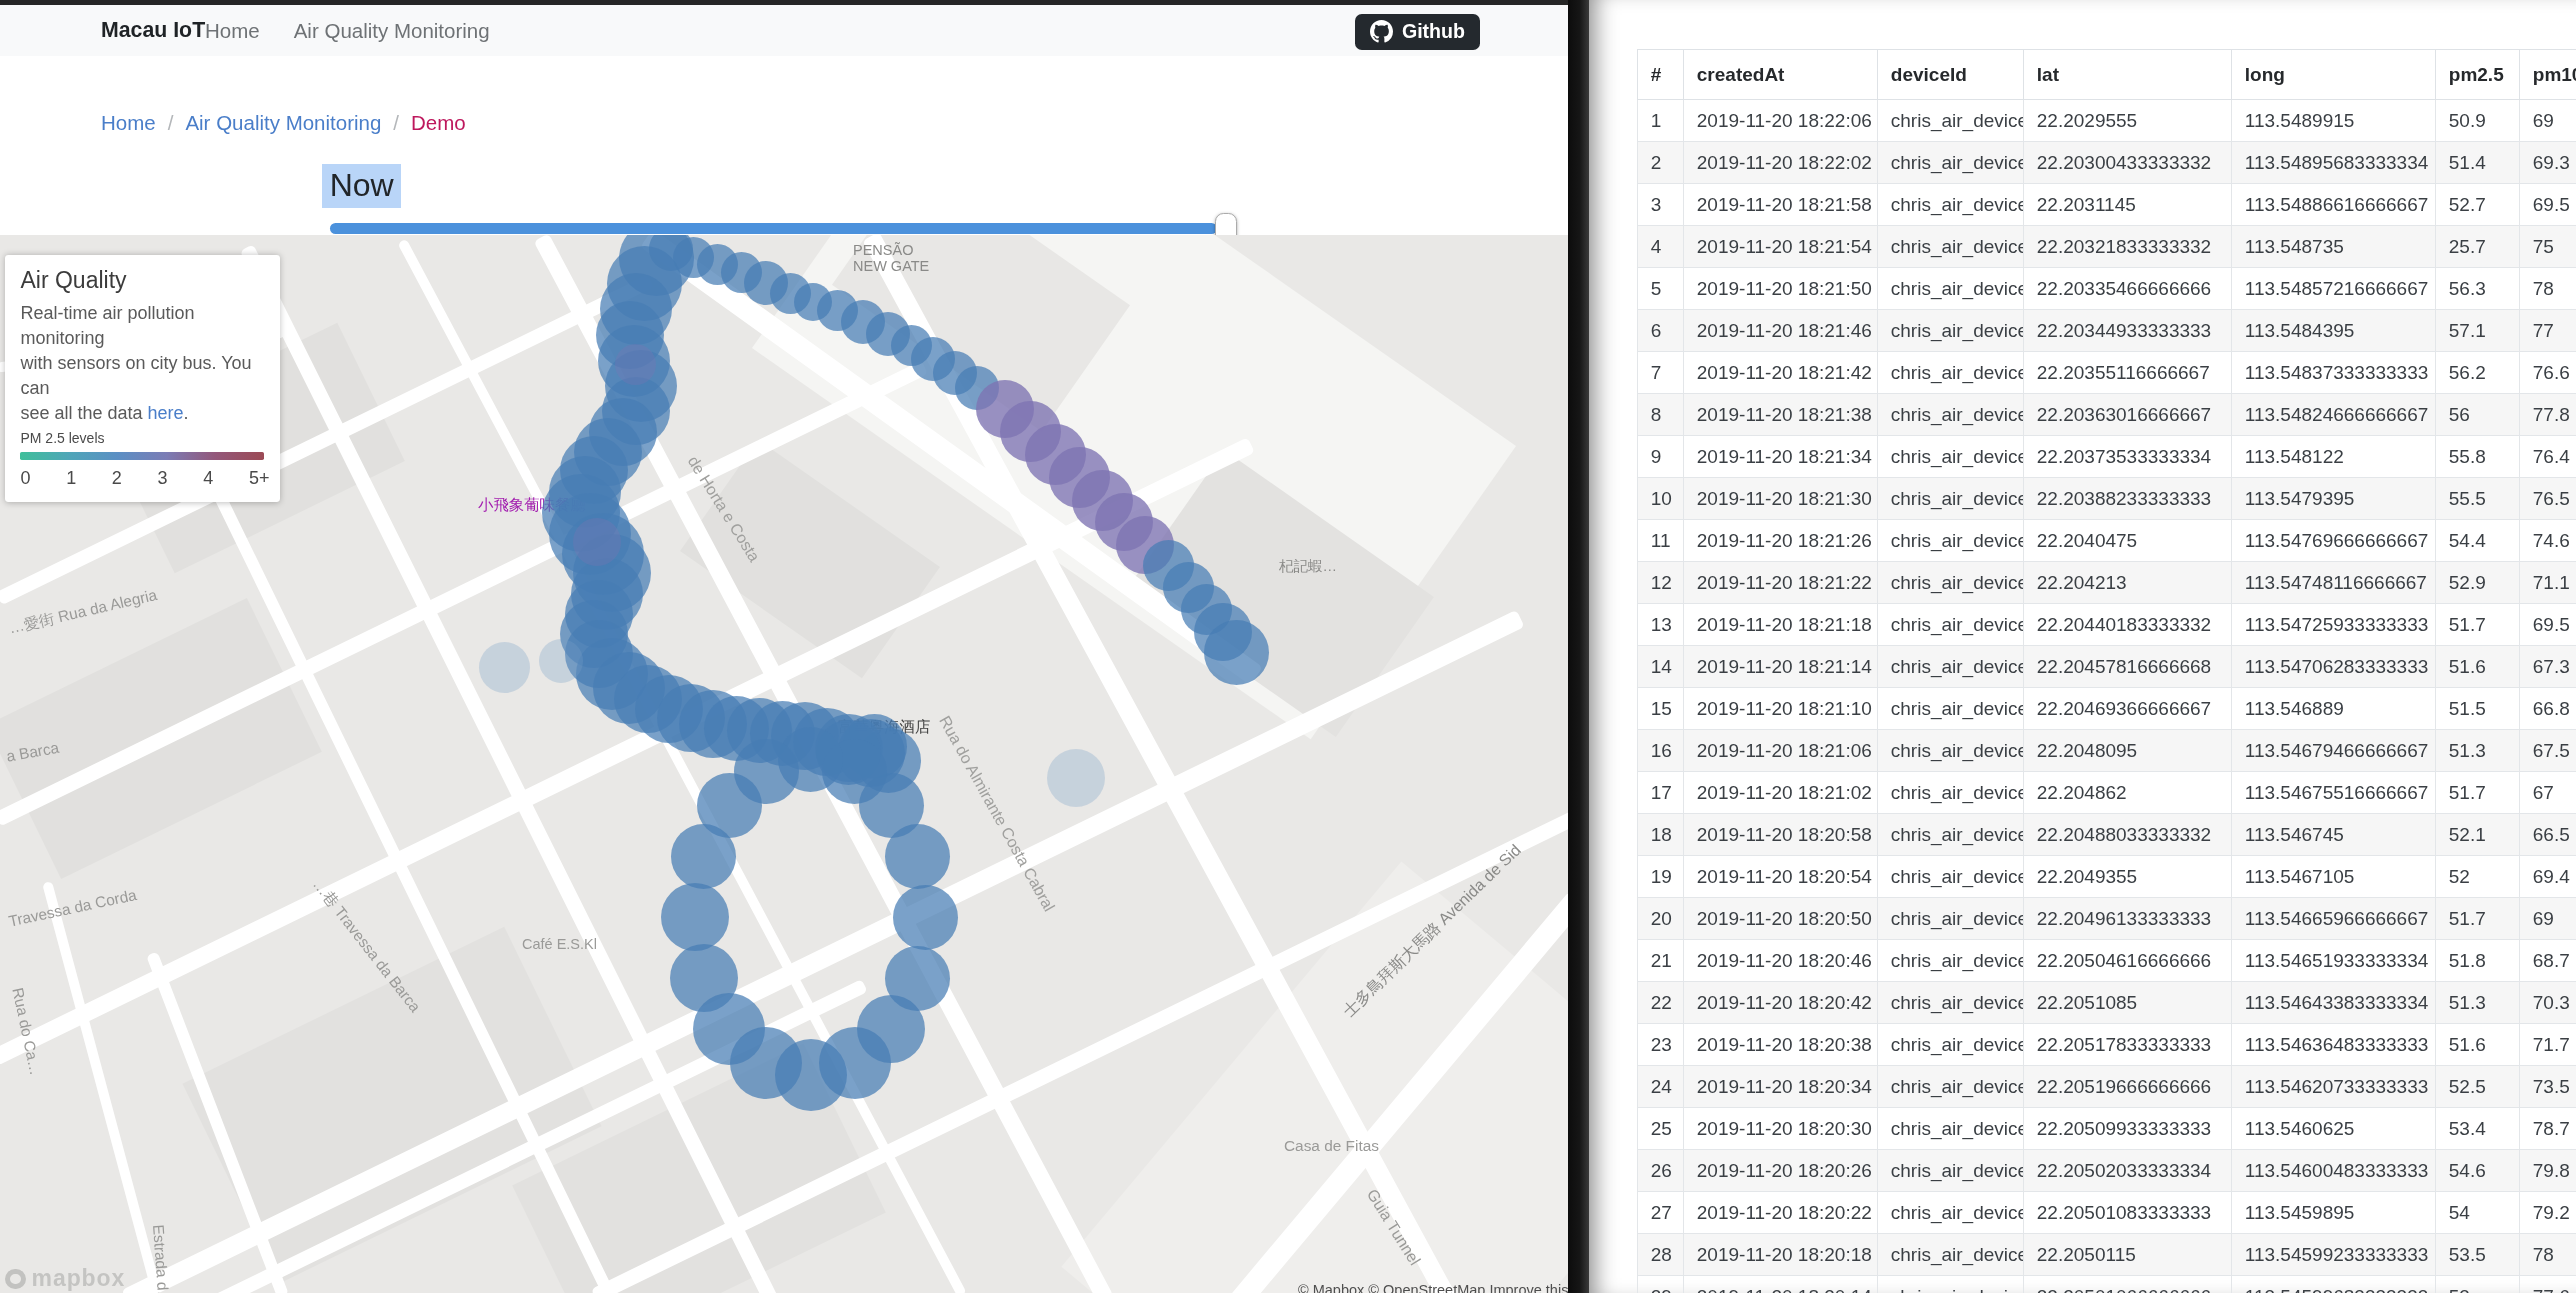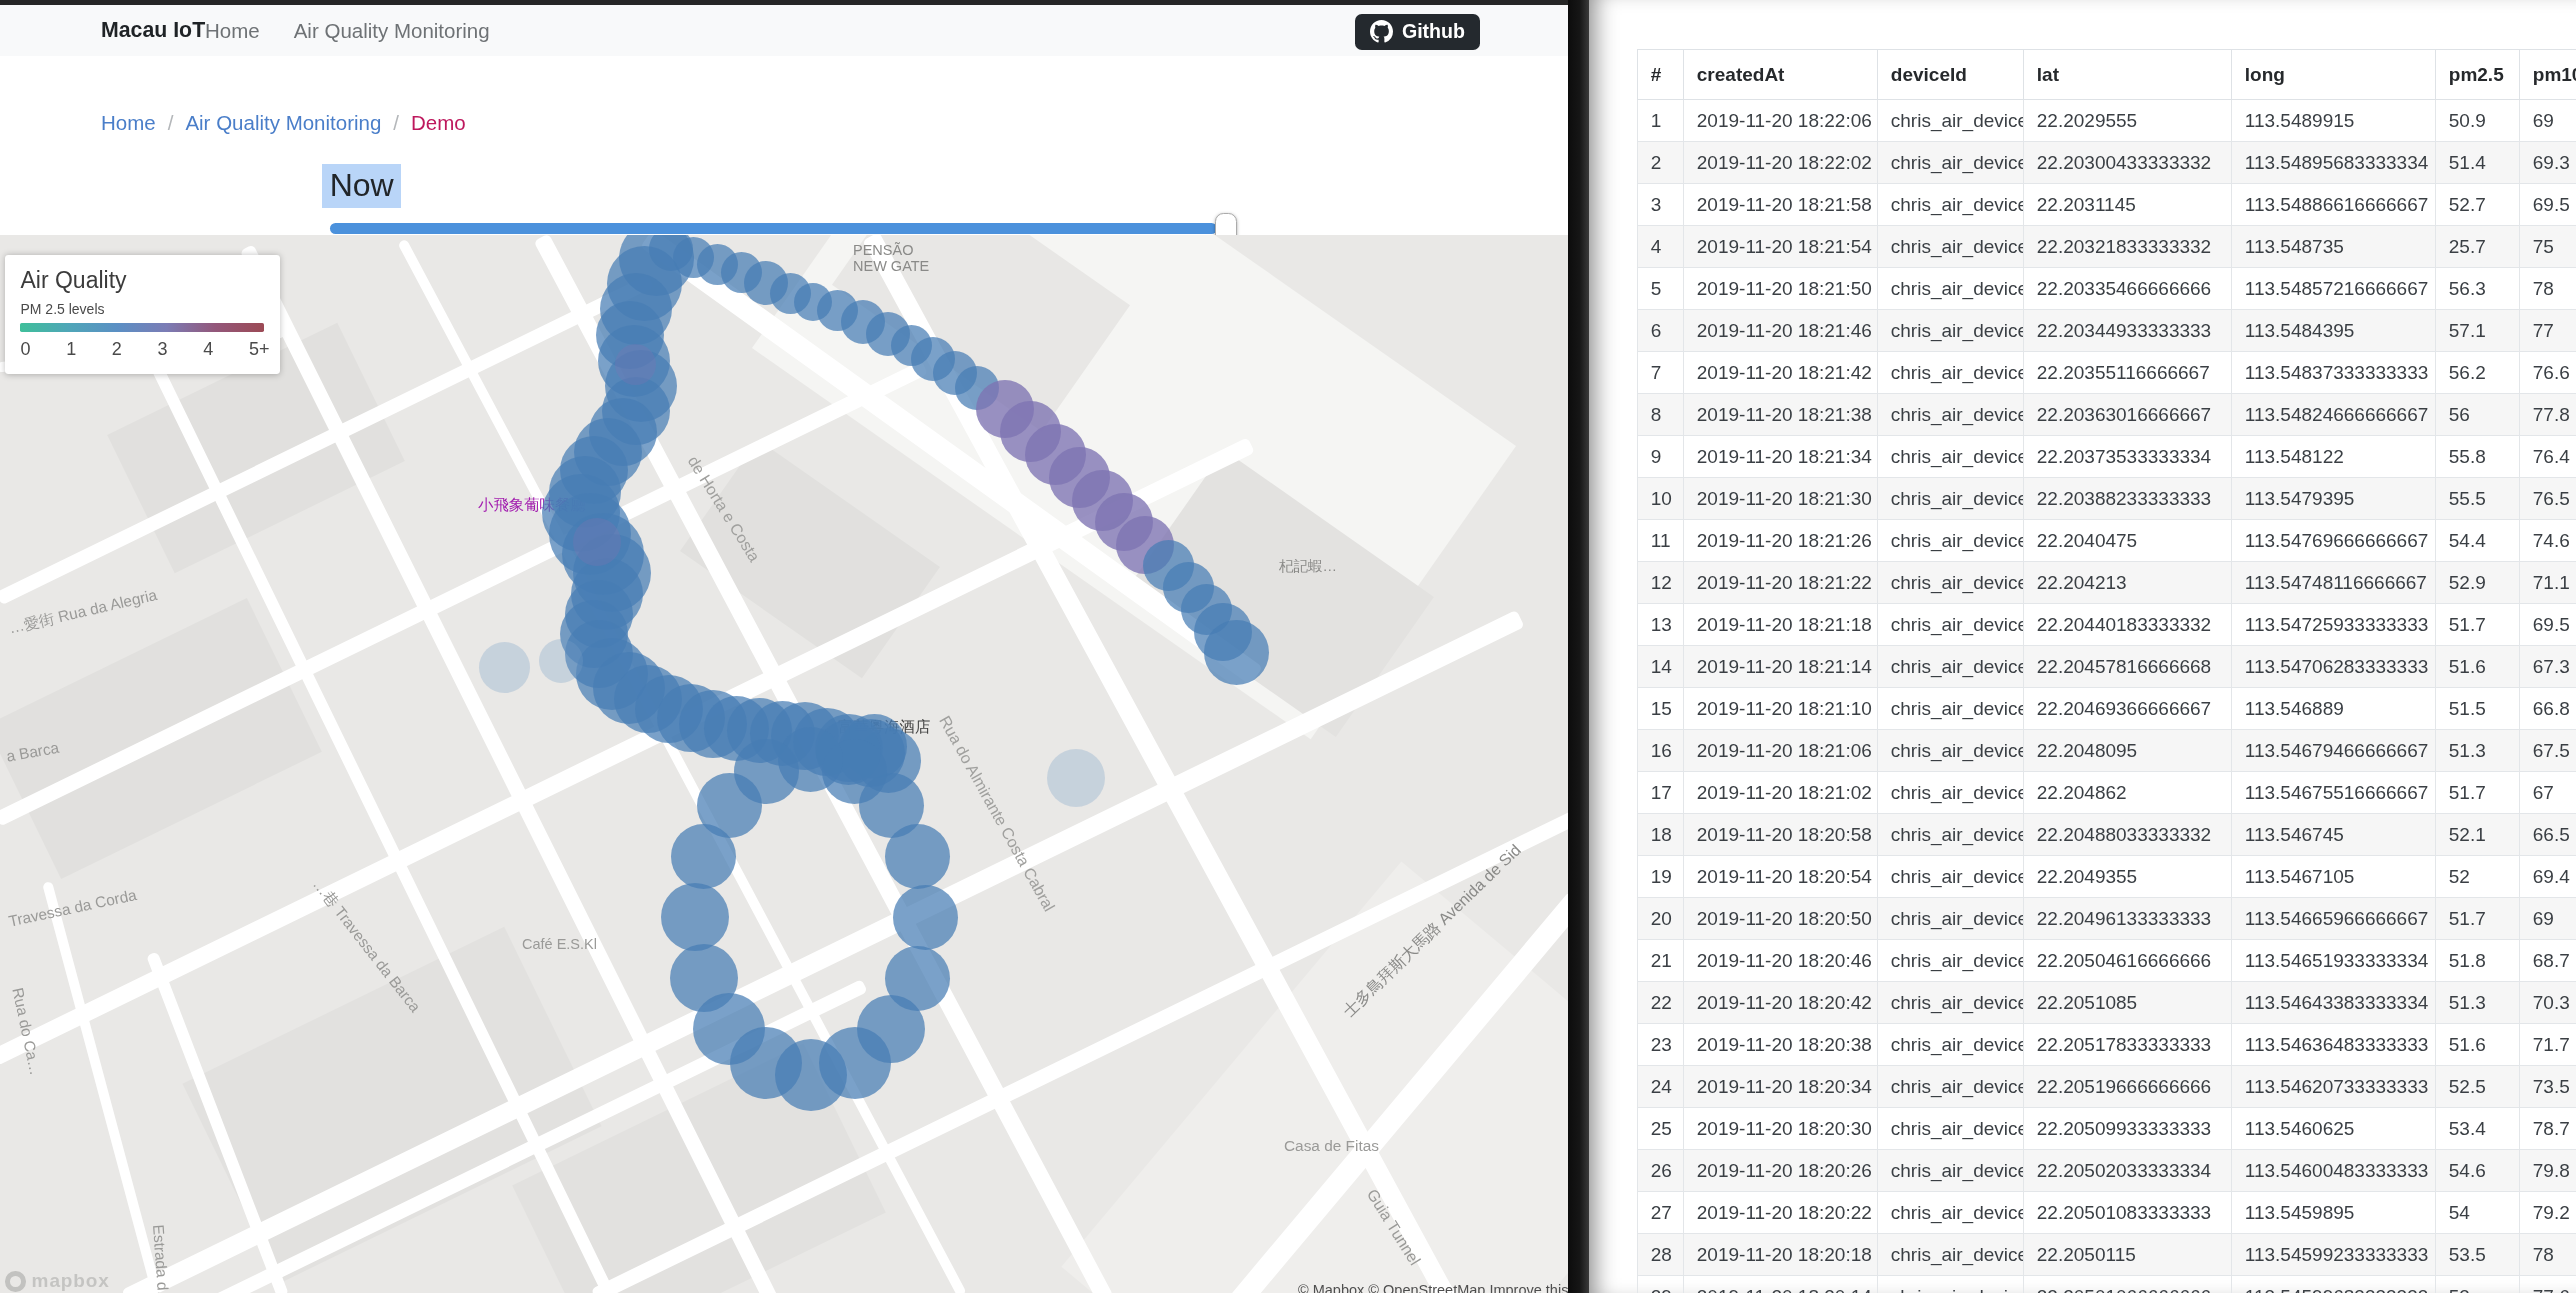--- a/index.html
+++ b/index.html
@@ -35,21 +35,21 @@
       box-shadow:0 0.9px 6.8px rgba(0,0,0,.25);padding:12px 15.4px 13.6px 15.4px;box-sizing:border-box;z-index:20;}
   #legend-title{font-size:23px;color:#3c3c3c;margin-bottom:7.7px;}
   .legend-line{font-size:18px;color:#5a5a5a;line-height:25px;}
   #legend-link{color:#4a7ec9;cursor:pointer;}
   #pm-label{font-size:14px;color:#4a4a4a;margin-top:3.4px;}
   #gradient-bar{height:8.5px;width:244px;border-radius:1.7px;margin-top:6px;}
   #legend-ticks{display:flex;justify-content:space-between;width:249px;font-size:18px;color:#4a4a4a;margin-top:7.7px;}
   
   #mapbox-logo{position:absolute;left:5.1px;bottom:1.7px;display:flex;align-items:center;gap:6px;z-index:21;opacity:.8;}
   #mapbox-circle{width:20.5px;height:20.5px;border-radius:50%;border:5.1px solid #b9b9b7;box-sizing:border-box;}
-  #mapbox-word{font-size:19px;font-weight:bold;color:#bcbcba;letter-spacing:0.9px;}
+  #mapbox-word{font-size:23px;font-weight:bold;color:#bcbcba;letter-spacing:0.9px;}
   #attribution{position:absolute;left:1298px;top:1047px;font-size:14.5px;color:#4e4e4e;z-index:21;white-space:nowrap;}
   #attribution a{color:#4e4e4e;text-decoration:underline;}
   
   #divider{position:absolute;left:1568px;top:0;width:20.5px;height:1293px;
       background:linear-gradient(90deg,#0c0c0c,#161616 55%,#3a3a3a);z-index:40;}
   #right{position:absolute;left:1588px;top:0;width:988px;height:1293px;background:#fff;overflow:hidden;
       box-shadow:inset 19px 0 22px -12px rgba(0,0,0,.45);}
   #data-table{border-collapse:collapse;margin:49px 0 0 49px;table-layout:fixed;width:976px;
       font-size:19px;color:#3a3f44;}
   #data-table th{font-weight:bold;color:#26292c;text-align:left;height:49px;padding:0 0 0 12.8px;
@@ -222,20 +222,25 @@
           <div class="dot" style="left: 885px; top: 711px; width: 65px; height: 65px; background: rgba(70, 125, 180, 0.72);"></div>
           <div class="dot" style="left: 479px; top: 407px; width: 51px; height: 51px; background: rgba(120, 160, 200, 0.3);"></div>
           <div class="dot" style="left: 539px; top: 404px; width: 44px; height: 44px; background: rgba(120, 160, 200, 0.3);"></div>
           <div class="dot" style="left: 1047px; top: 514px; width: 58px; height: 58px; background: rgba(120, 160, 200, 0.3);"></div>
           <div class="dot" style="left: 573px; top: 283px; width: 48px; height: 48px; background: rgba(125, 115, 178, 0.3);"></div>
           <div class="dot" style="left: 615px; top: 109px; width: 41px; height: 41px; background: rgba(125, 115, 178, 0.3);"></div>
         </div>
 
       <div id="legend-card">
         <div id="legend-title">Air Quality</div>
+        <div id="legend-body">
+            <div class="legend-line">Real-time air pollution monitoring</div>
+            <div class="legend-line">with sensors on city bus. You can</div>
+            <div class="legend-line">see all the data <span id="legend-link">here</span>.</div>
+          </div>
         <div id="pm-label">PM 2.5 levels</div>
         <div id="gradient-bar" style="background: linear-gradient(90deg, rgb(63, 191, 154), rgb(79, 166, 184), rgb(91, 143, 196), rgb(123, 124, 181), rgb(147, 87, 122), rgb(156, 74, 85));"></div>
         <div id="legend-ticks">
             <span>0</span>
             <span>1</span>
             <span>2</span>
             <span>3</span>
             <span>4</span>
             <span>5+</span>
           </div>

